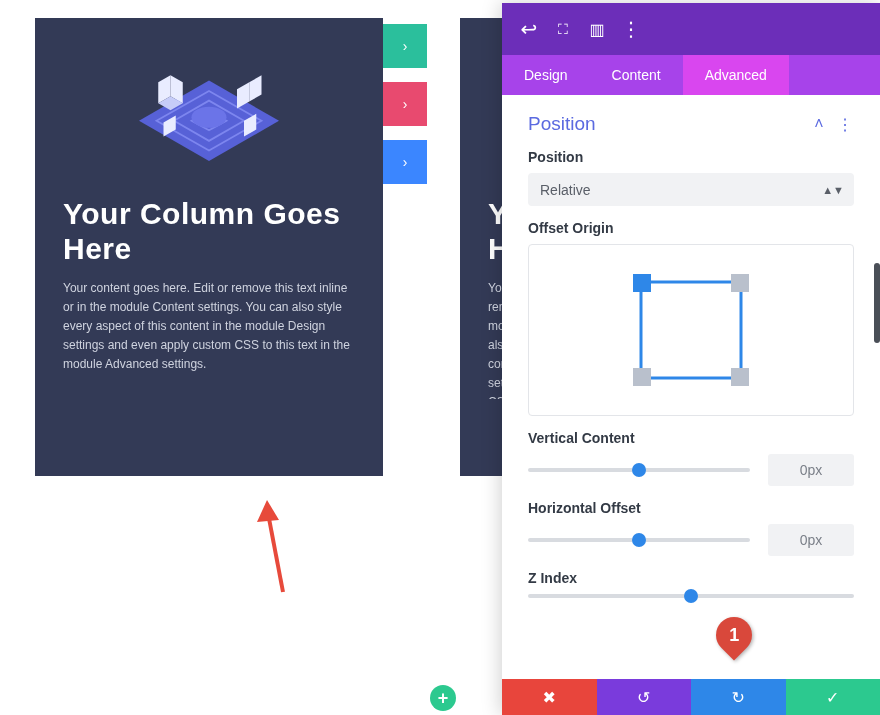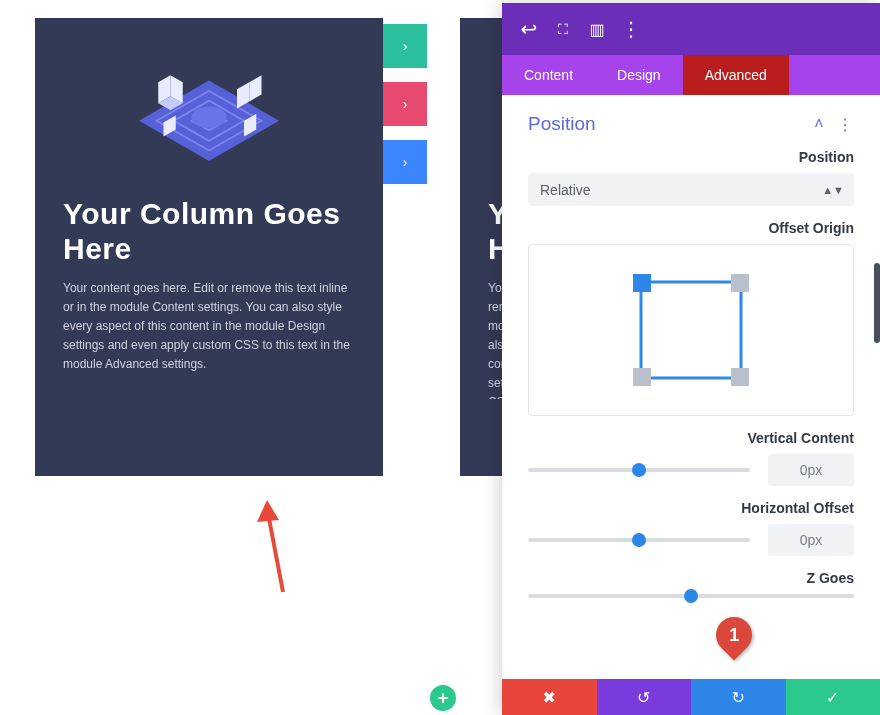--- a/index.html
+++ b/index.html
@@ -101,27 +101,26 @@
     background: #a743ea;
     display: flex;
   }
   .tab {
     flex: 0 0 auto;
     padding: 0 22px;
     display: flex; align-items: center;
     color: #fff; font-size: 14px; font-weight: 500;
     cursor: pointer;
   }
-  .tab.active { background: #b91c1c; }
+  .tab.active { background: #d946ef; }
 
   .panel-body {
     flex: 1;
     overflow: hidden;
     padding: 18px 26px 6px;
-    text-align: right;
   }
 
   .section-hdr {
     display: flex; align-items: center; justify-content: space-between;
     margin-bottom: 12px;
   }
   .section-title { color: #5b6ae0; font-size: 19px; font-weight: 500; }
   .section-icons { display:flex; gap:8px; }
   .sect-icon { width:18px; height:18px; display:flex; align-items:center; justify-content:center; color:#5b6ae0; cursor:pointer; }
 
@@ -286,22 +285,22 @@
     </div>
     <div class="hdr-icon">
       <span style="font-size:16px">▥</span>
     </div>
     <div class="hdr-icon">
       <span style="font-size:20px">⋮</span>
     </div>
   </div>
 
   <div class="tabs">
+    <div class="tab">Design</div>
     <div class="tab">Content</div>
-    <div class="tab">Design</div>
     <div class="tab active">Advanced</div>
   </div>
 
   <div class="panel-body">
 
     <div class="section-hdr">
       <div class="section-title">Position</div>
       <div class="section-icons">
         <div class="sect-icon">
           <span>˄</span>
@@ -338,21 +337,21 @@
     </div>
 
     <div class="field-label">Horizontal Offset</div>
     <div class="slider-row">
       <div class="slider-track">
         <div class="slider-thumb"></div>
       </div>
       <div class="slider-val">0px</div>
     </div>
 
-    <div class="field-label">Z Goes</div>
+    <div class="field-label">Z Index</div>
     <div class="slider-row">
       <div class="slider-track">
         <div class="slider-thumb"></div>
       </div>
     </div>
 
   </div>
 
   <div class="panel-footer">
     <div class="ft-btn ft-red">

